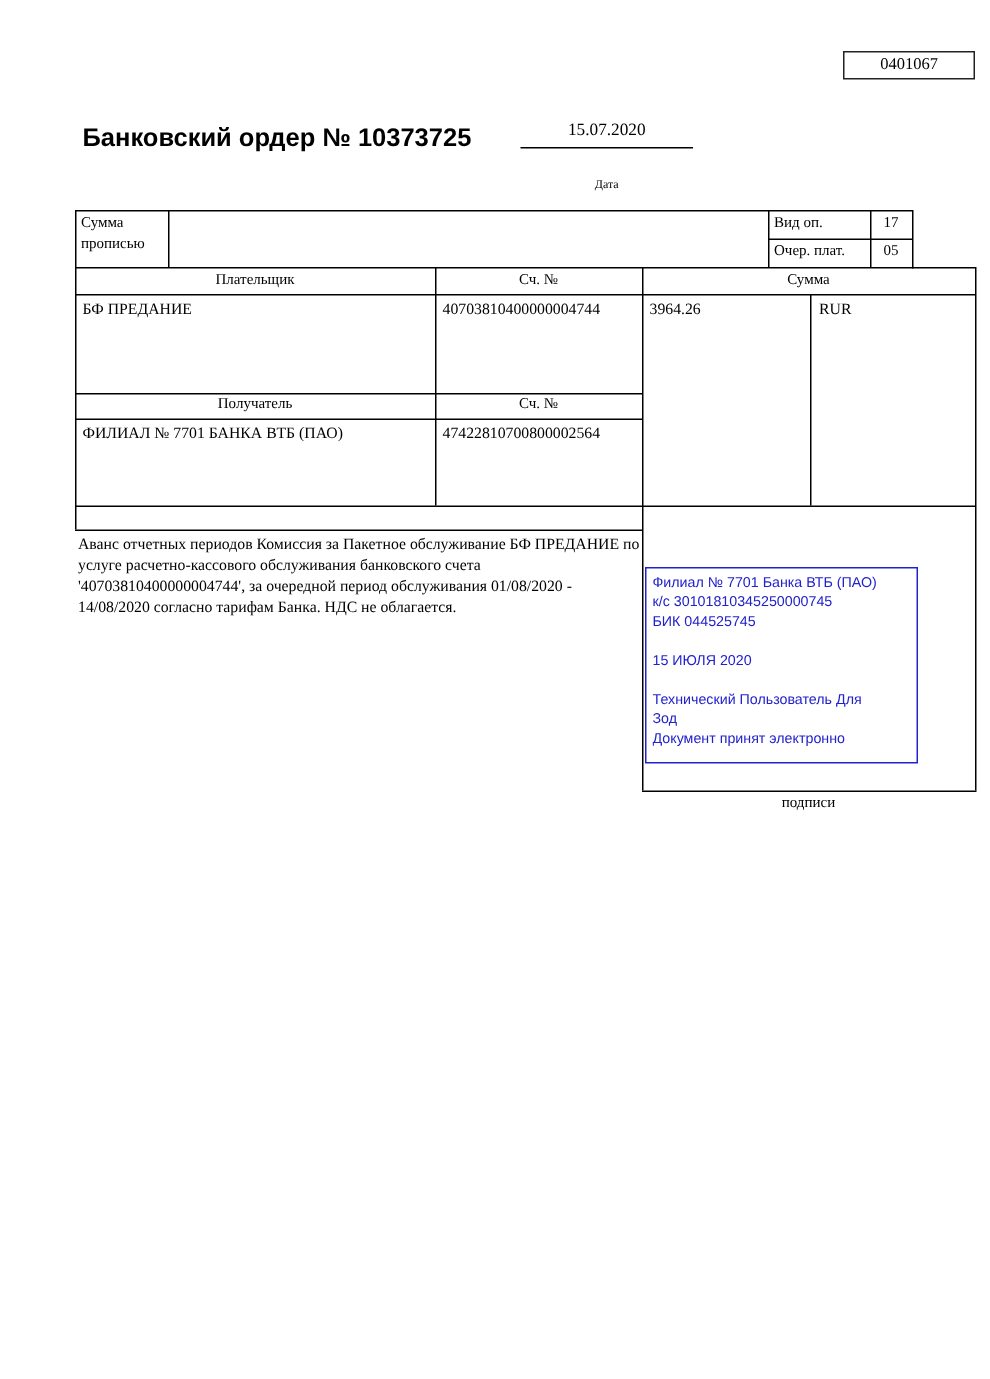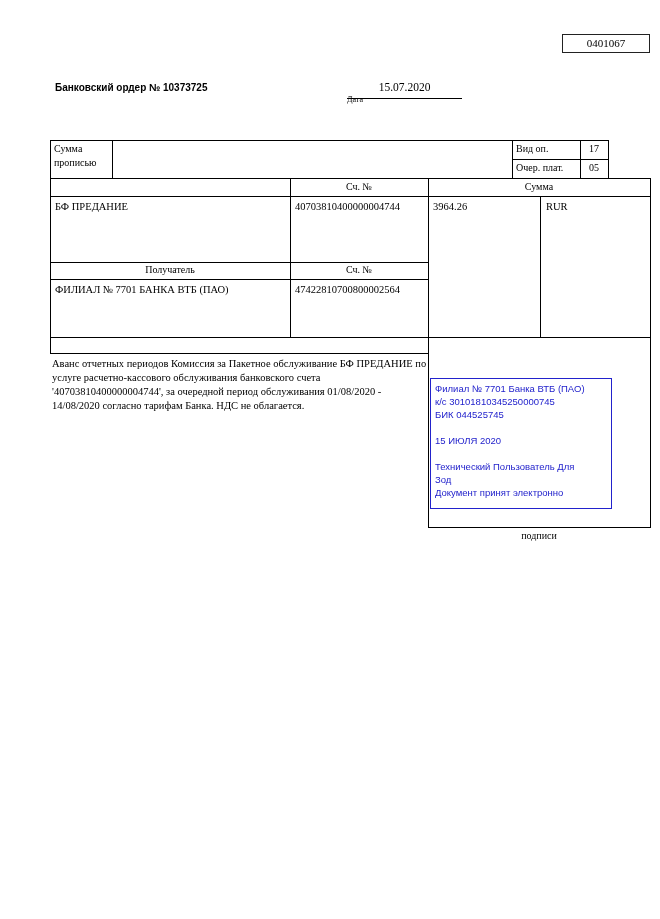--- a/index.html
+++ b/index.html
@@ -9,29 +9,29 @@
     font-family:"Liberation Serif", serif; color:#000; overflow:hidden;
   }
   .hl { position:absolute; height:1px; background:#000; }
   .vl { position:absolute; width:1px; background:#000; }
   .form-code {
     position:absolute; left:562px; top:34px; width:88px; height:19px;
     border:1px solid #222; font-size:11px; text-align:center; line-height:17px;
   }
   .doc-title {
     position:absolute; left:55px; top:82px;
-    font-family:"Liberation Sans", sans-serif; font-weight:bold; font-size:10px;
+    font-family:"Liberation Sans", sans-serif; font-weight:bold; font-size:17px;
   }
   .date-value {
     position:absolute; left:347px; top:81px; width:115px; height:18px;
     text-align:center; font-size:11.5px; border-bottom:1px solid #000;
   }
   .date-label {
-    position:absolute; left:347px; top:95px; width:115px;
-    text-align:left; font-size:8px;
+    position:absolute; left:347px; top:118px; width:115px;
+    text-align:center; font-size:8px;
   }
   .cell-label { position:absolute; font-size:10px; line-height:12px; }
   .cell-header { position:absolute; font-size:10px; text-align:center; }
   .cell-value { position:absolute; font-size:10.5px; line-height:13px; }
   .center { text-align:center; }
   .purpose-text {
     position:absolute; left:52px; top:357px; width:376px;
     font-size:10.5px; line-height:14px;
   }
   .stamp-box {
@@ -77,20 +77,21 @@
   <div class="vl" style="left:650px;top:178px;height:349px;"></div>
   <div class="vl" style="left:540px;top:196px;height:141px;"></div>
 
   <div class="cell-label" style="left:54px;top:143px;">Сумма</div>
   <div class="cell-label" style="left:54px;top:157px;">прописью</div>
   <div class="cell-label" style="left:516px;top:143px;">Вид оп.</div>
   <div class="cell-label center" style="left:580px;top:143px;width:28px;">17</div>
   <div class="cell-label" style="left:516px;top:162px;">Очер. плат.</div>
   <div class="cell-label center" style="left:580px;top:162px;width:28px;">05</div>
 
+  <div class="cell-header" style="left:50px;top:181px;width:240px;">Плательщик</div>
   <div class="cell-header" style="left:290px;top:181px;width:138px;">Сч. №</div>
   <div class="cell-header" style="left:428px;top:181px;width:222px;">Сумма</div>
 
   <div class="cell-value" style="left:55px;top:200px;">БФ ПРЕДАНИЕ</div>
   <div class="cell-value" style="left:295px;top:200px;">40703810400000004744</div>
   <div class="cell-value" style="left:433px;top:200px;text-align:right;">3964.26</div>
   <div class="cell-value" style="left:546px;top:200px;">RUR</div>
 
   <div class="cell-header" style="left:50px;top:264px;width:240px;">Получатель</div>
   <div class="cell-header" style="left:290px;top:264px;width:138px;">Сч. №</div>

